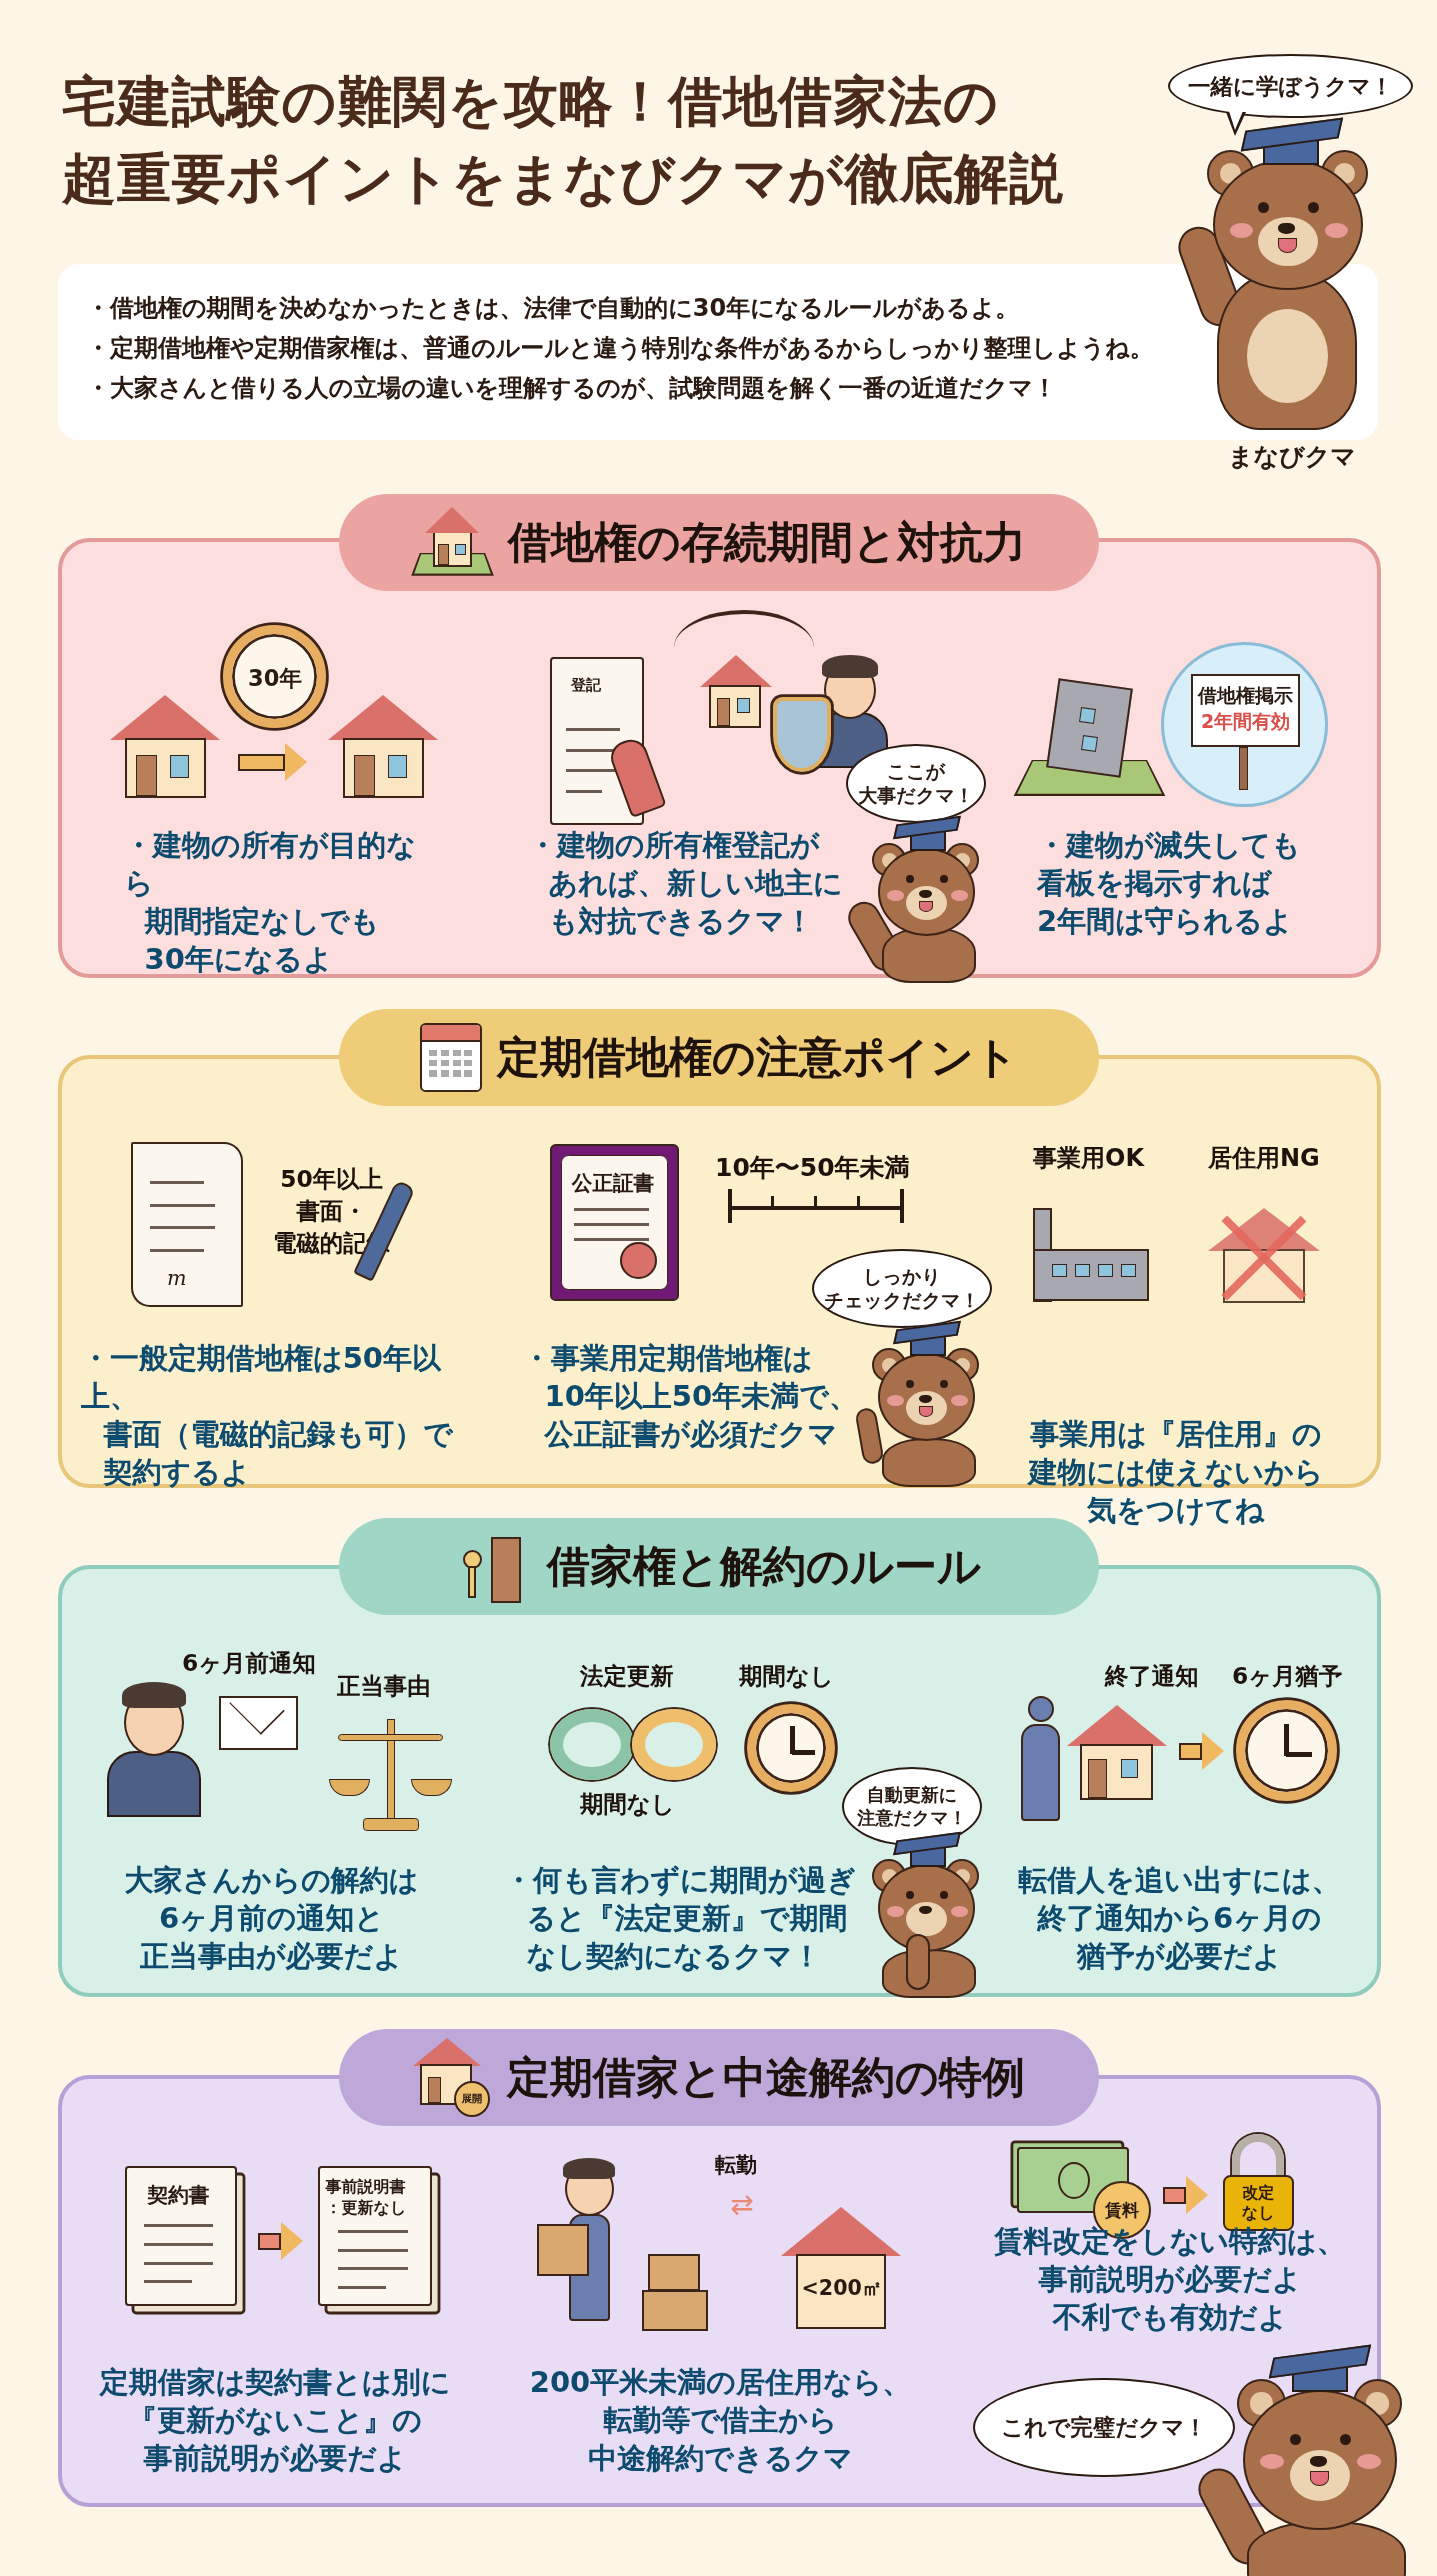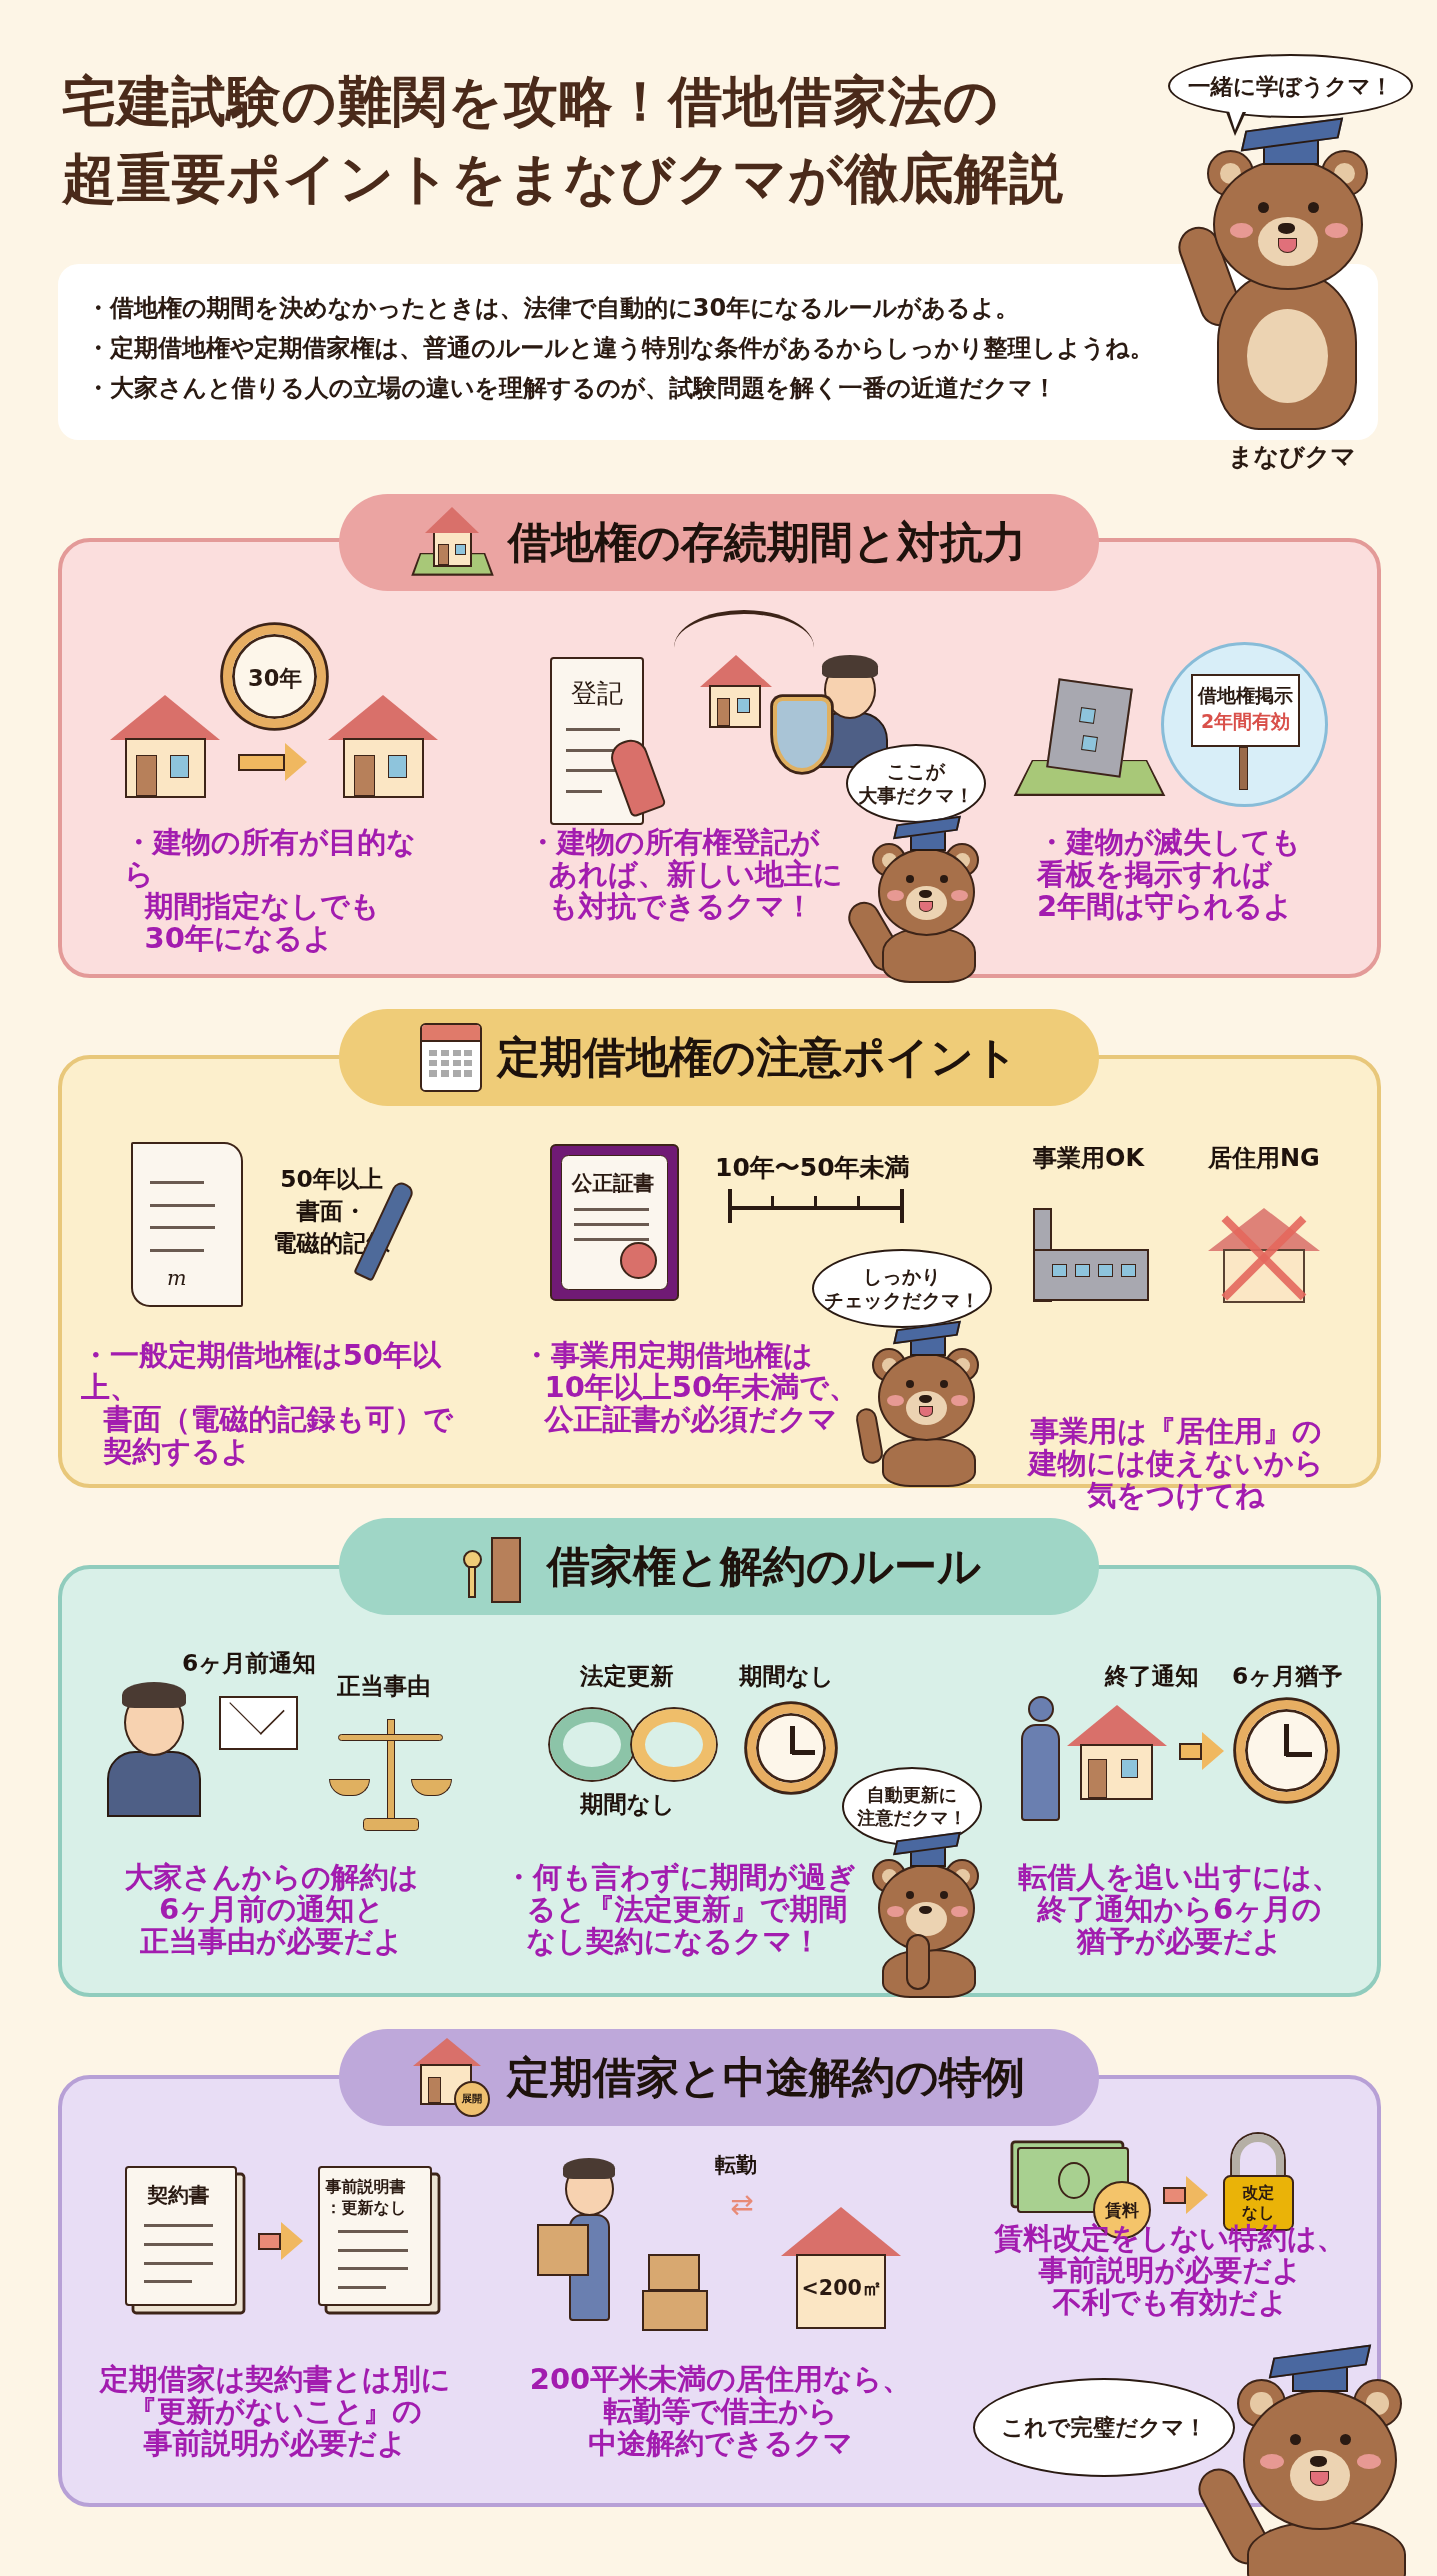--- a/index.html
+++ b/index.html
@@ -32,21 +32,21 @@
     line-height: 1.25;
   }
   .section {
     border-radius: 32px; border: 4.7px solid;
   }
   .pill {
     border-radius: 56px; display: flex; align-items: center; justify-content: center;
     gap: 15px; font-size: 43px; font-weight: bold; color: #1e120c;
   }
   .caption {
-    font-size: 29px; font-weight: bold; line-height: 32px; color: #a21caf;
+    font-size: 29px; font-weight: bold; line-height: 38px; color: #0c4a6e;
   }
   .label { font-size: 25px; font-weight: bold; color: #1e120c; line-height: 1.2; }
   .center { text-align: center; }
   
   .bear { position: absolute; }
   .bear .head {
     position: absolute; background: #a7704a; border: 2.8px solid #3d2418;
     border-radius: 50%;
   }
   .bear .ear {
@@ -175,21 +175,21 @@
   <div class="door" style="left:26px; top:60px; width:20.6px; height:41px;"></div>
   <div class="win" style="left:60px; top:60px; width:19px; height:22.5px;"></div>
 </div>
 <div class="abs caption" style="left:124px; top:826px; width:318px;">
   <div>・建物の所有が目的なら</div>
   <div style="padding-left:20.6px">期間指定なしでも</div>
   <div style="padding-left:20.6px">30年になるよ</div>
 </div>
 
 <div class="doc" style="left:550px; top:657px; width:94px; height:168px;">
-  <div style="position:absolute; left:19px; top:17px; font-size:26px; font-weight:normal;">登記</div>
+  <div style="position:absolute; left:19px; top:17px; font-size:15px; font-weight:bold;">登記</div>
   <div class="line" style="top:69px; width:60%"></div>
   <div class="line" style="top:90px; width:60%"></div>
   <div class="line" style="top:110px; width:60%"></div>
   <div class="line" style="top:131px; width:40%"></div>
 </div>
 <div class="abs" style="left:618px; top:739px; width:37px; height:75px; background:#d9706a; border:2.8px solid #3d2418; border-radius:17px 17px 5.6px 5.6px; transform:rotate(-20deg);"></div>
 <div class="abs" style="left:674px; top:610px; width:140px; height:75px; border-top:4.7px solid #3d2418; border-radius:50% 50% 0 0;"></div>
 <div class="house" style="left:700px; top:655px; width:71px; height:75px;">
   <div style="position:absolute; left:0; top:0; width:0; height:0; border-left:36px solid transparent; border-right:36px solid transparent; border-bottom:32px solid #d9706a;"></div>
   <div class="wall" style="left:9.4px; top:30px; width:52px; height:43px;"></div>

